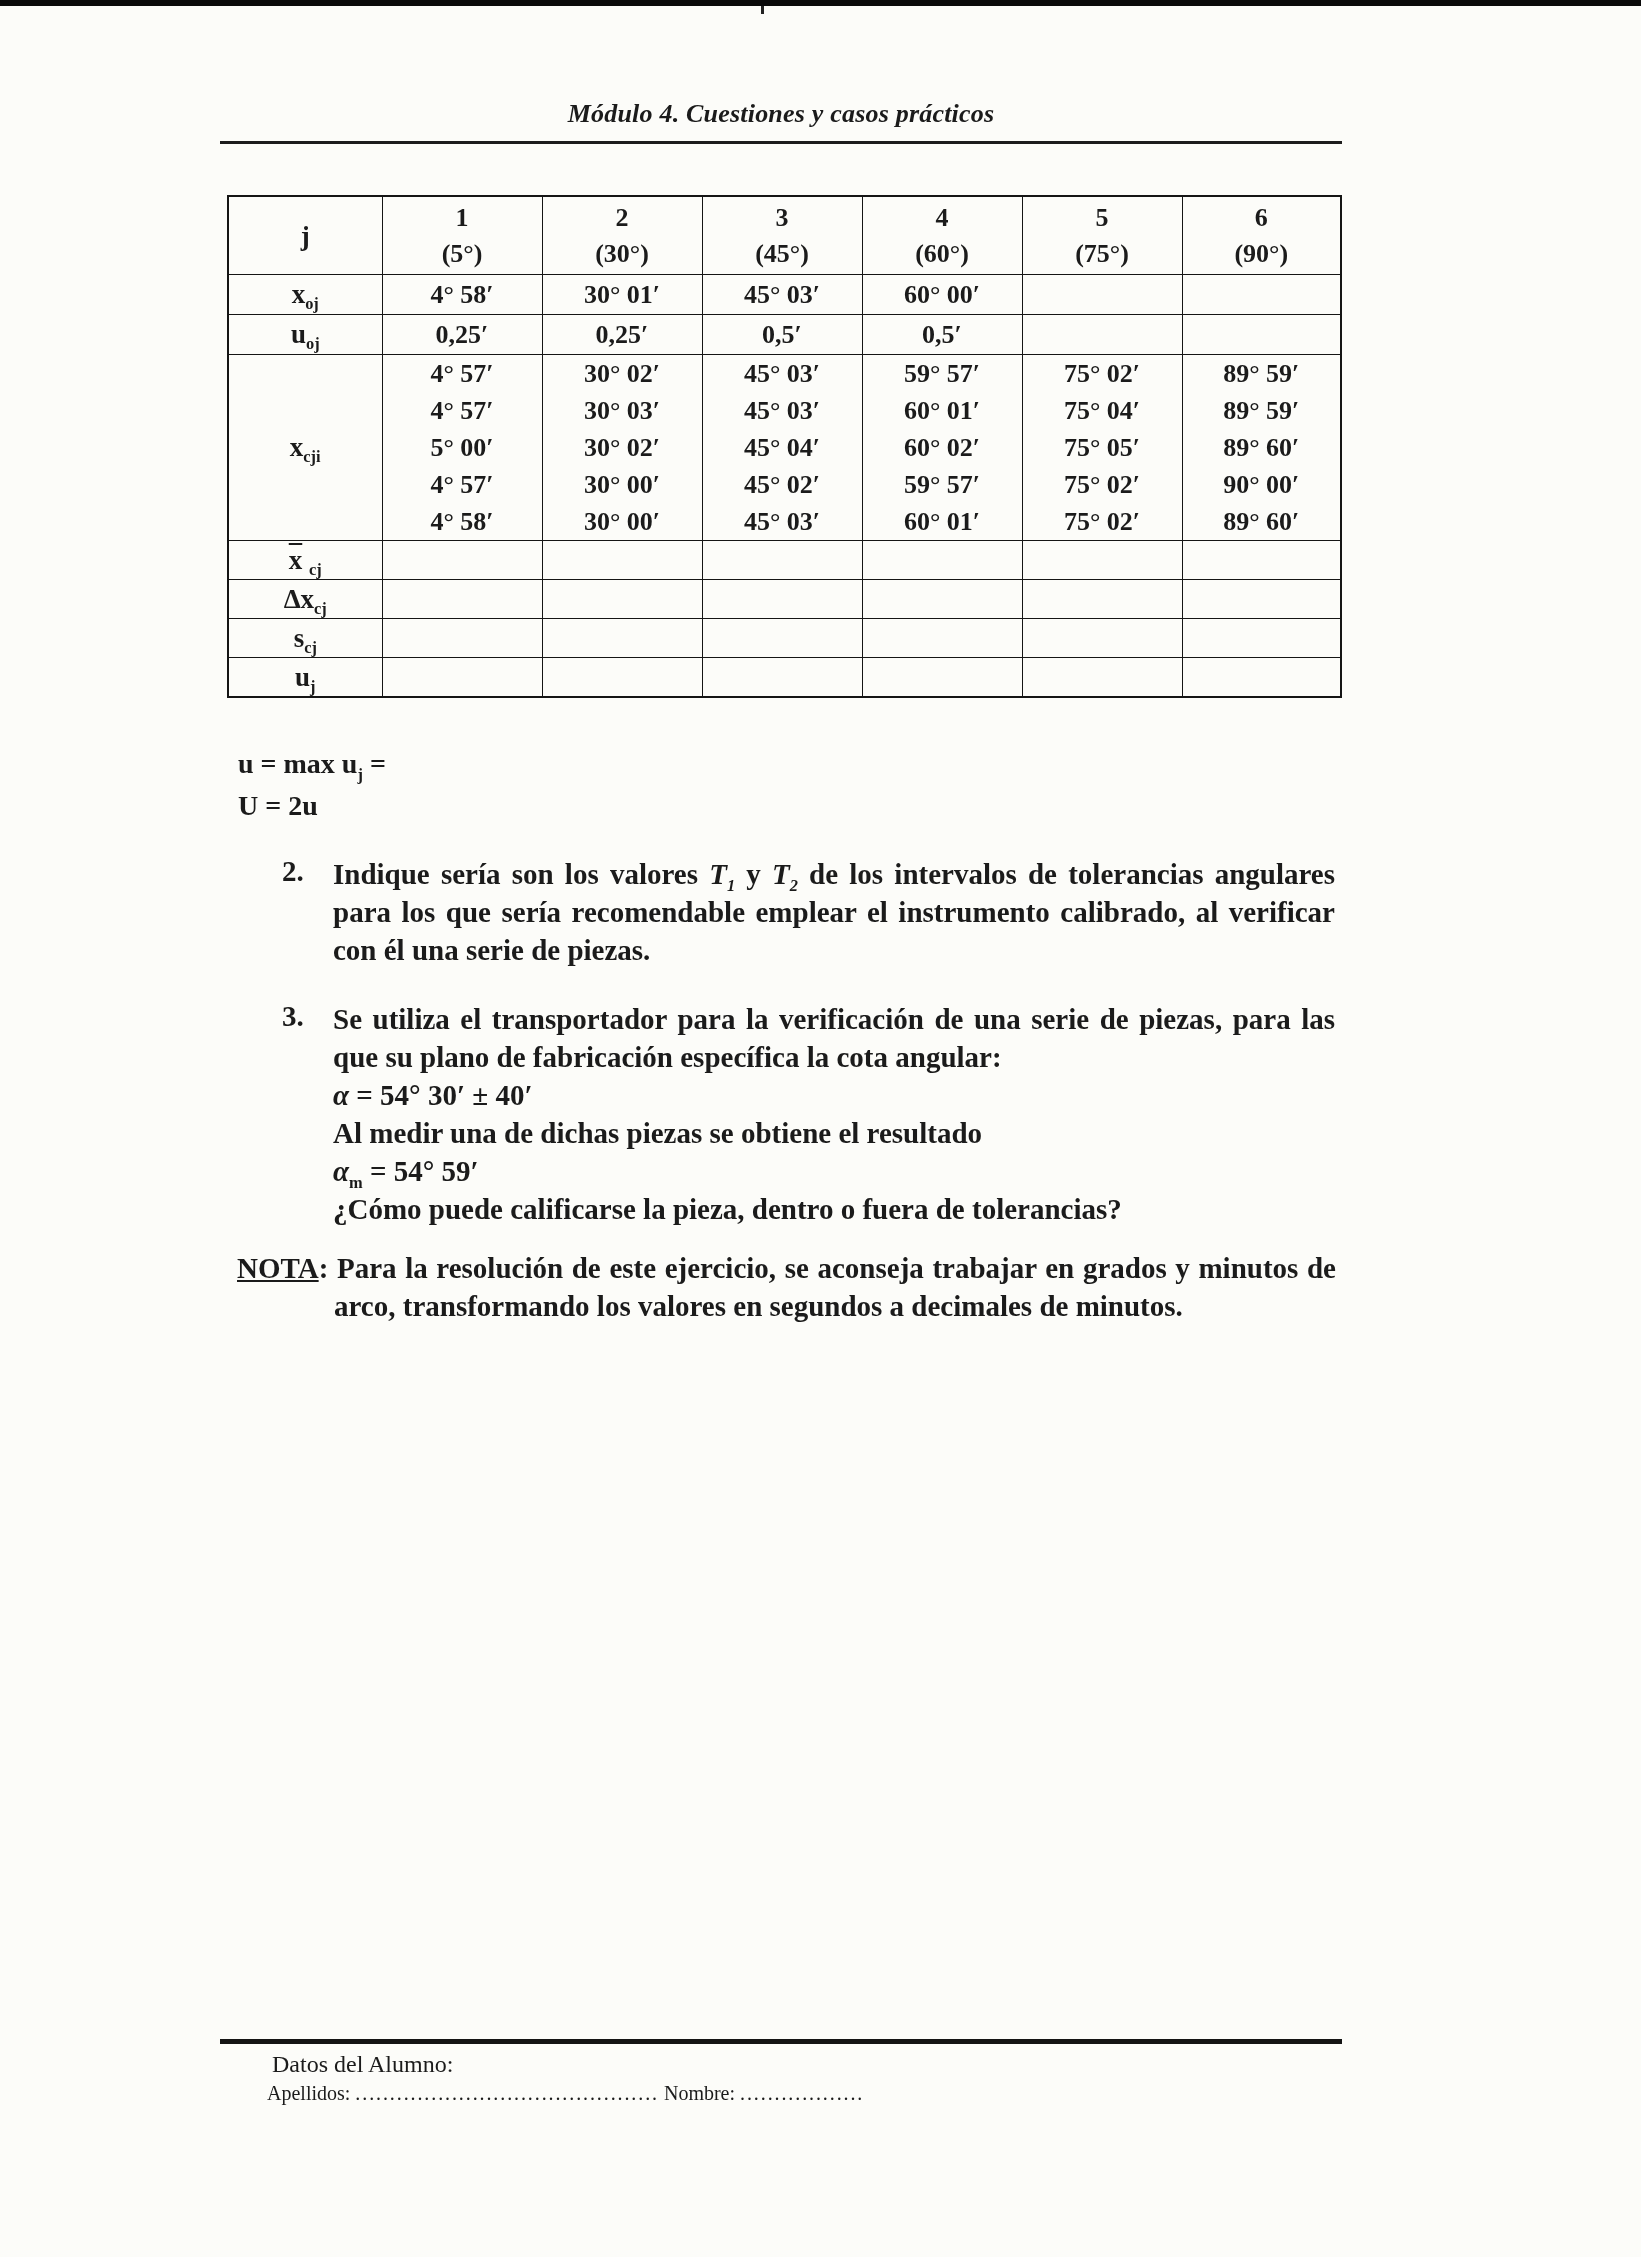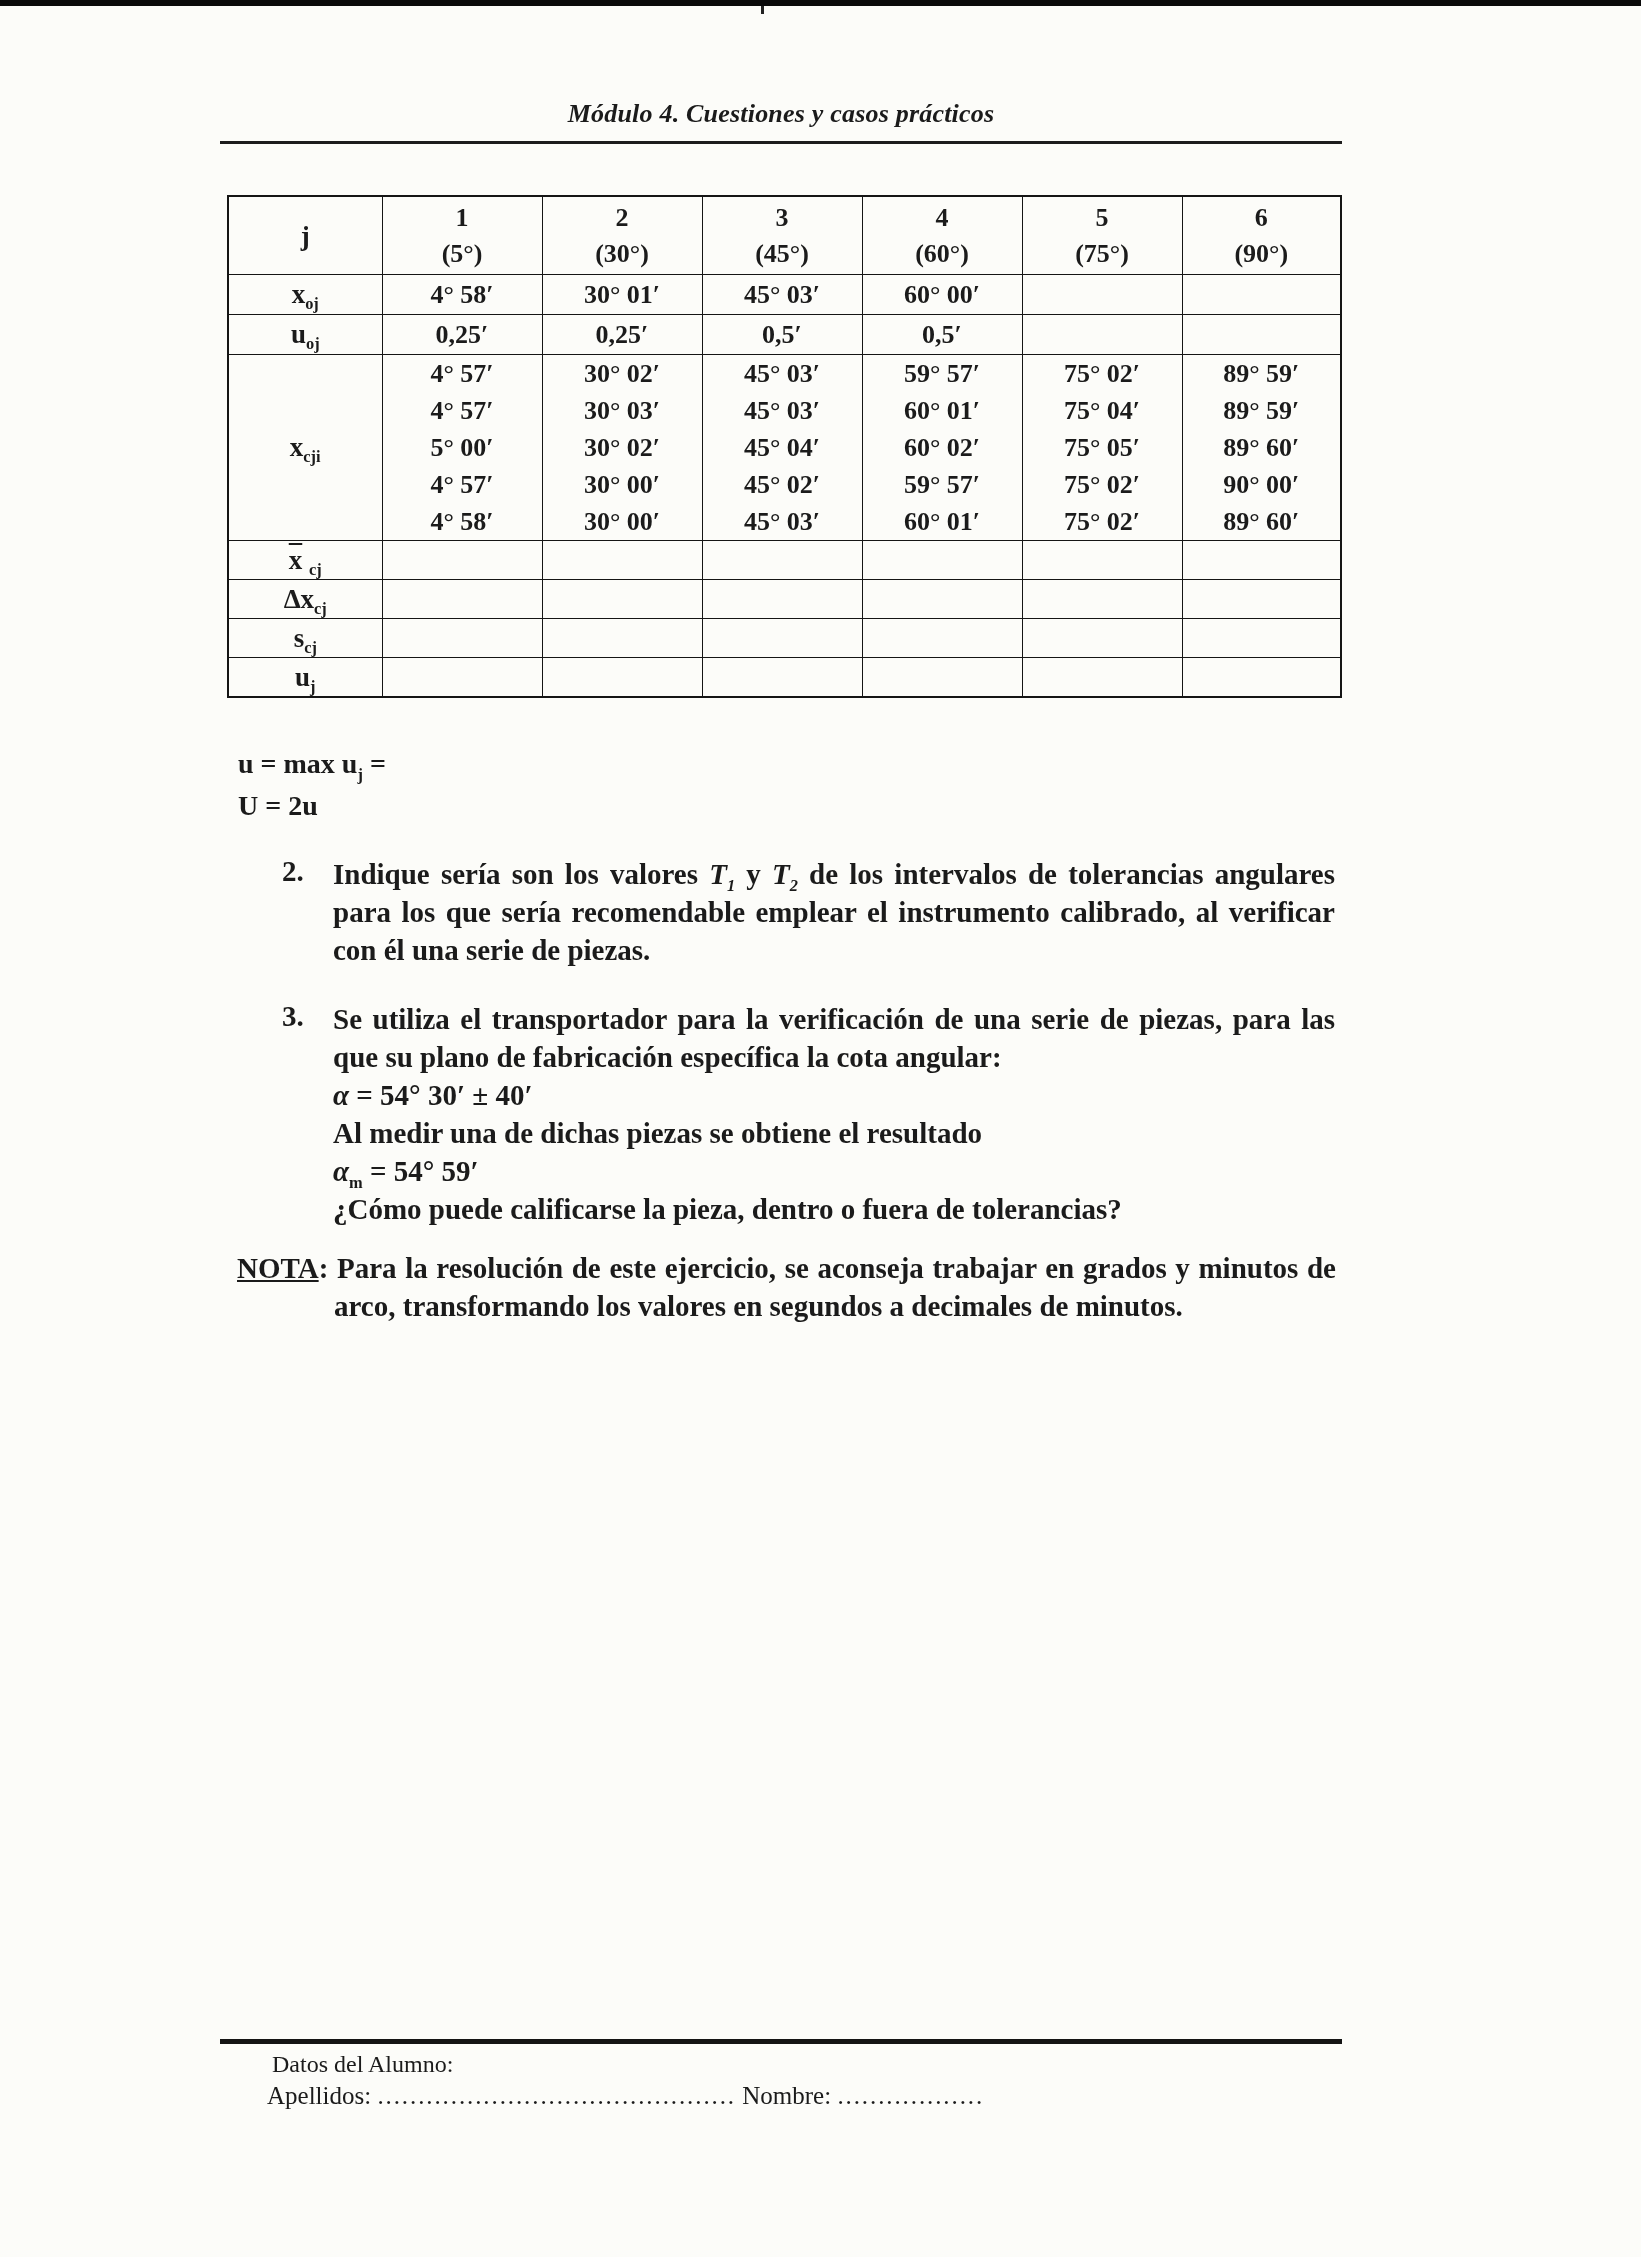--- a/index.html
+++ b/index.html
@@ -45,21 +45,21 @@
   .formula{text-align:left;margin-right:102px;}
   .ivar{font-style:italic;}
   
   .nota{left:237px;top:1249px;width:1099px;font-size:29px;font-weight:bold;
         line-height:38px;text-align:justify;padding-left:97px;text-indent:-97px;
         box-sizing:border-box;}
   .nota-u{text-decoration:underline;}
   
   .foot-rule{left:220px;top:2039px;width:1122px;height:4.8px;background:#141414;}
   .datos{left:232px;top:2051px;font-size:24px;margin-left:40px;}
-  .apel{left:267px;top:2082px;font-size:25px;}
+  .apel{left:267px;top:2082px;font-size:20px;}
   .dots{letter-spacing:1.9px;}
 </style>
 </head>
 <body>
 
 <div class="abs topbar"></div>
 <div class="abs toptick"></div>
 
 <div class="abs page-title">Módulo 4. Cuestiones y casos prácticos</div>
 <div class="abs title-rule"></div>

